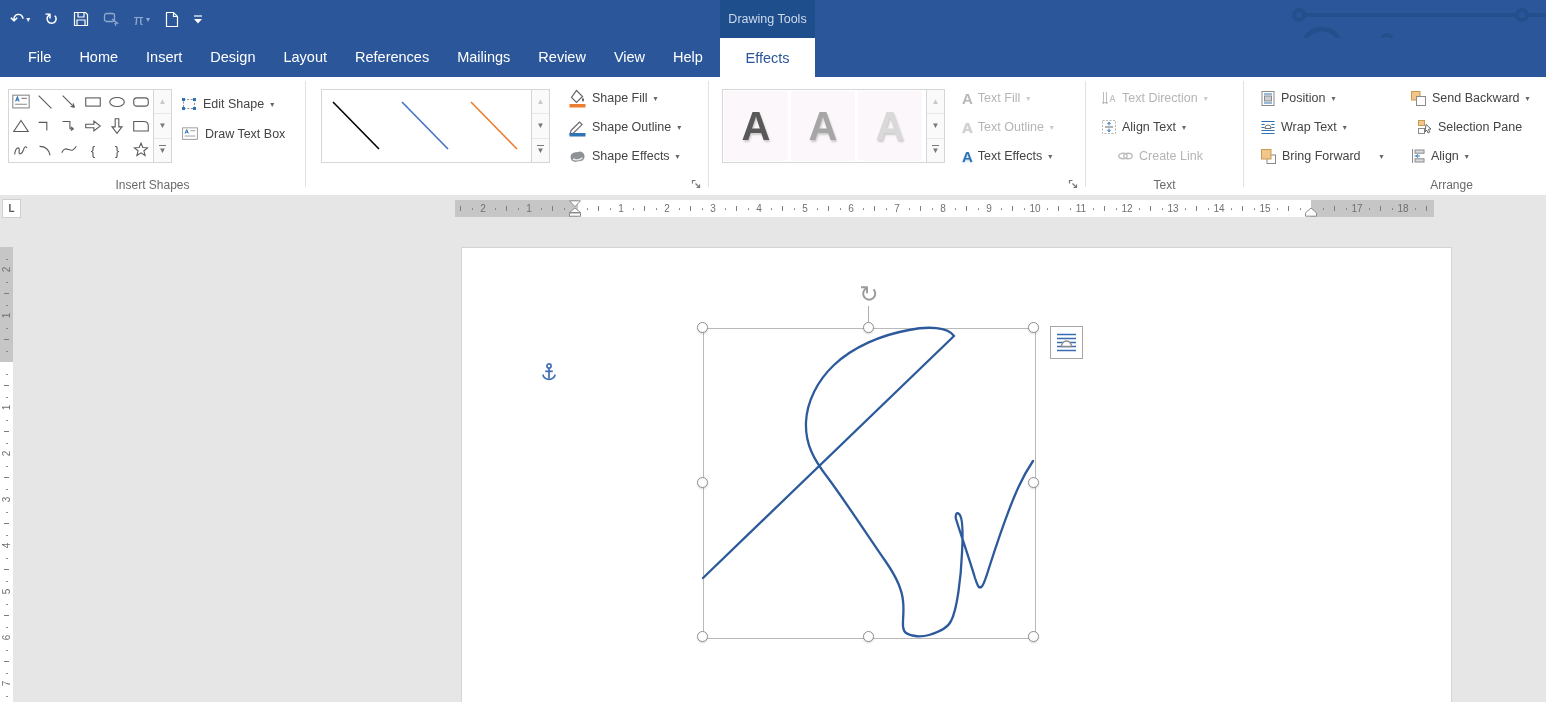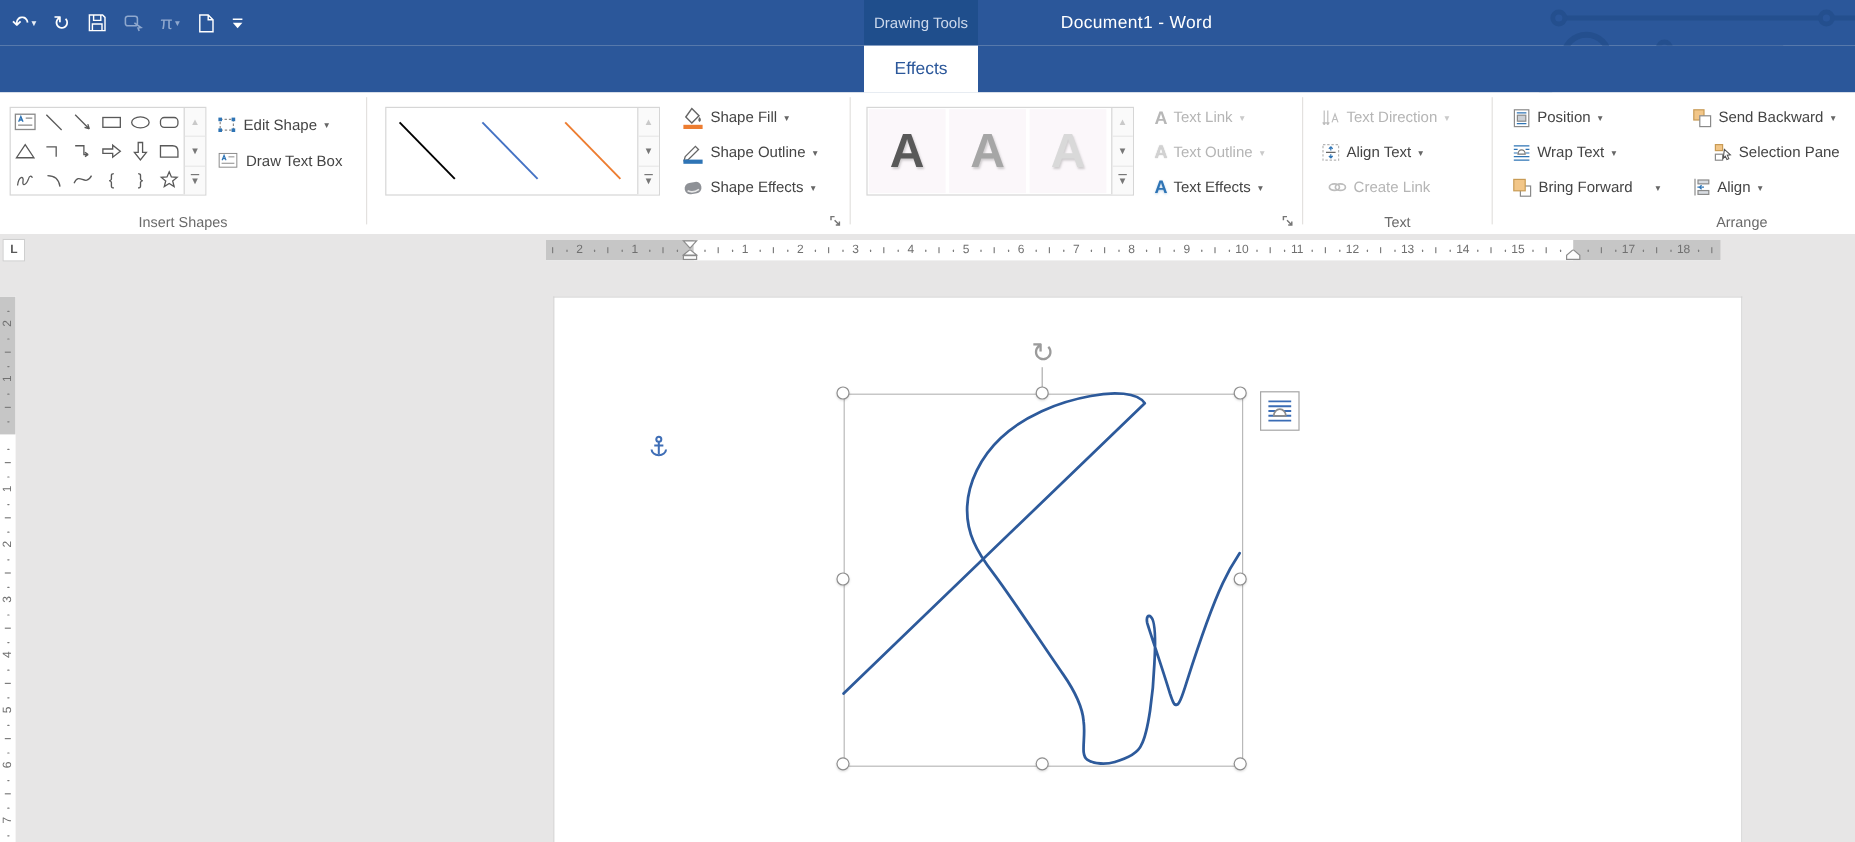--- a/index.html
+++ b/index.html
@@ -112,24 +112,35 @@
         </svg>
       </span>
     <span class="qi">
         <svg width="10" height="11" viewBox="0 0 10 11">
           <path d="M1,2 h8" stroke="#fff" stroke-width="1.2"></path>
           <path d="M1,5 L9,5 L5,9.5 Z" fill="#fff"></path>
         </svg>
       </span>
   </div>
   <div class="ctx-header">Drawing Tools</div>
-  <div class="doc-title">Document1 - Word</div>
 </div>
 
 <div class="tabrow">
+  <div class="tabstrip">
+      <div class="tab">File</div>
+      <div class="tab">Home</div>
+      <div class="tab">Insert</div>
+      <div class="tab">Design</div>
+      <div class="tab">Layout</div>
+      <div class="tab">References</div>
+      <div class="tab">Mailings</div>
+      <div class="tab">Review</div>
+      <div class="tab">View</div>
+      <div class="tab">Help</div>
+    </div>
   <div class="tab-active">Effects</div>
 </div>
 
 <div class="ribbon">
 
   <div class="grp" style="left:0;width:305px;">
     <div class="galbox" style="left:8px;top:12px;">
       <div class="shape-grid">
           <div class="shape-cell">
             <svg viewBox="0 0 22 22">
@@ -321,21 +332,21 @@
           <div class="wa-tile" style="color: rgb(217, 217, 217);">A</div>
         </div>
       <div class="gal-scroll">
         <div class="gs-btn dim">▲</div>
         <div class="gs-btn">▼</div>
         <div class="gs-btn"><span class="gs-bar"></span>▼</div>
       </div>
     </div>
     <div class="rb dis" style="left:249px;top:8px;">
       <span style="font-size:15px;font-weight:bold;color:#B7B7B7;line-height:1;">A</span>
-      <span class="lbl">Text Link</span>
+      <span class="lbl">Text Fill</span>
         <span class="caret">▾</span>
     </div>
     <div class="rb dis" style="left:249px;top:37px;">
       <span style="font-size:15px;font-weight:bold;color:#D2D2D2;line-height:1;text-shadow:0 0 1px #B7B7B7;">A</span>
       <span class="lbl">Text Outline</span>
         <span class="caret">▾</span>
     </div>
     <div class="rb" style="left:249px;top:66px;">
       <span style="font-size:15px;font-weight:bold;color:#2E74B5;line-height:1;text-shadow:0 1px 2px rgba(46,116,181,.35);">A</span>
       <span class="lbl">Text Effects</span>
@@ -360,21 +371,21 @@
     </div>
     <div class="rb" style="left:11px;top:37px;">
       <svg width="16" height="16" viewBox="0 0 16 16">
           <rect x="1.5" y="1.5" width="13" height="13" fill="none" stroke="#B5B5B5" stroke-dasharray="2 1.5"></rect>
           <path d="M8,3.2 v3.2 M8,3.2 l-1.6,1.9 M8,3.2 l1.6,1.9 M8,12.8 v-3.2 M8,12.8 l-1.6,-1.9 M8,12.8 l1.6,-1.9" stroke="#2E74B5" fill="none"></path>
           <path d="M4,8 h8" stroke="#666"></path>
         </svg>
       <span class="lbl">Align Text</span>
         <span class="caret">▾</span>
     </div>
-    <div class="rb dis" style="left:16px;top:66px;">
+    <div class="rb dis" style="left:27px;top:66px;">
       <svg width="17" height="16" viewBox="0 0 17 16">
           <ellipse cx="6" cy="8" rx="4.2" ry="2.7" fill="none" stroke="#BDBDBD" stroke-width="1.4"></ellipse>
           <ellipse cx="11" cy="8" rx="4.2" ry="2.7" fill="none" stroke="#BDBDBD" stroke-width="1.4"></ellipse>
         </svg>
       <span class="lbl">Create Link</span>
     </div>
     <div class="grp-label">Text</div>
   </div>
   <div class="gdiv" style="left:1243px;"></div>
 
@@ -405,21 +416,21 @@
         <span class="caret" style="margin-left:14px;">▾</span>
     </div>
     <div class="rb" style="left:162px;top:8px;">
       <svg width="17" height="17" viewBox="0 0 17 17">
           <rect x="1.5" y="1.5" width="8.5" height="8.5" fill="#F2C688" stroke="#C89B55"></rect>
           <rect x="6.5" y="6.5" width="9" height="9" fill="#fff" stroke="#8a8a8a"></rect>
         </svg>
       <span class="lbl">Send Backward</span>
         <span class="caret">▾</span>
     </div>
-    <div class="rb" style="left:180px;top:37px;">
+    <div class="rb" style="left:169px;top:37px;">
       <svg width="16" height="16" viewBox="0 0 16 16">
           <rect x="1.5" y="1.5" width="6" height="5" fill="#F2C688" stroke="#C89B55"></rect>
           <rect x="1.5" y="9.5" width="6" height="5" fill="#fff" stroke="#8a8a8a"></rect>
           <path d="M9,5.5 l5,4.5 -2.6,.3 1.3,2.9 -1.6,.8 -1.4,-2.9 -1.7,1.9 z" fill="#fff" stroke="#555" stroke-width="0.9"></path>
         </svg>
       <span class="lbl">Selection Pane</span>
     </div>
     <div class="rb" style="left:162px;top:66px;">
       <svg width="16" height="16" viewBox="0 0 16 16">
           <path d="M2.5,1 v14" stroke="#8a8a8a"></path>

